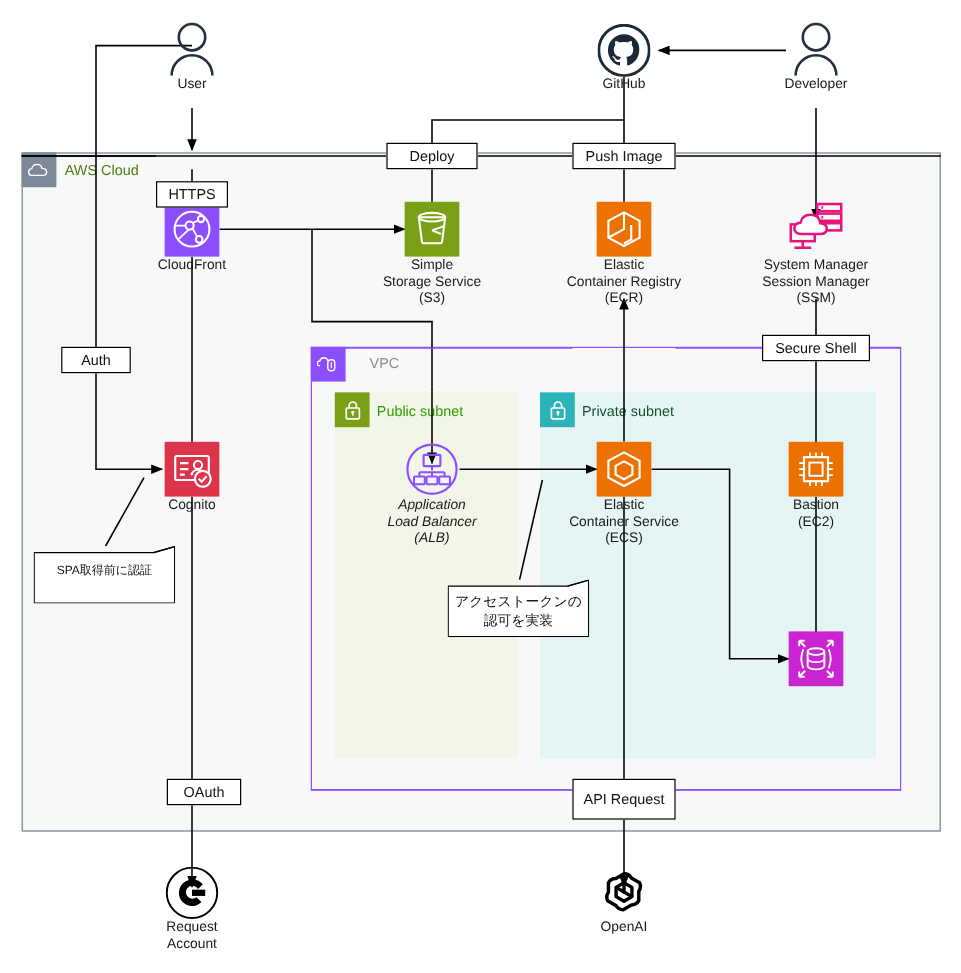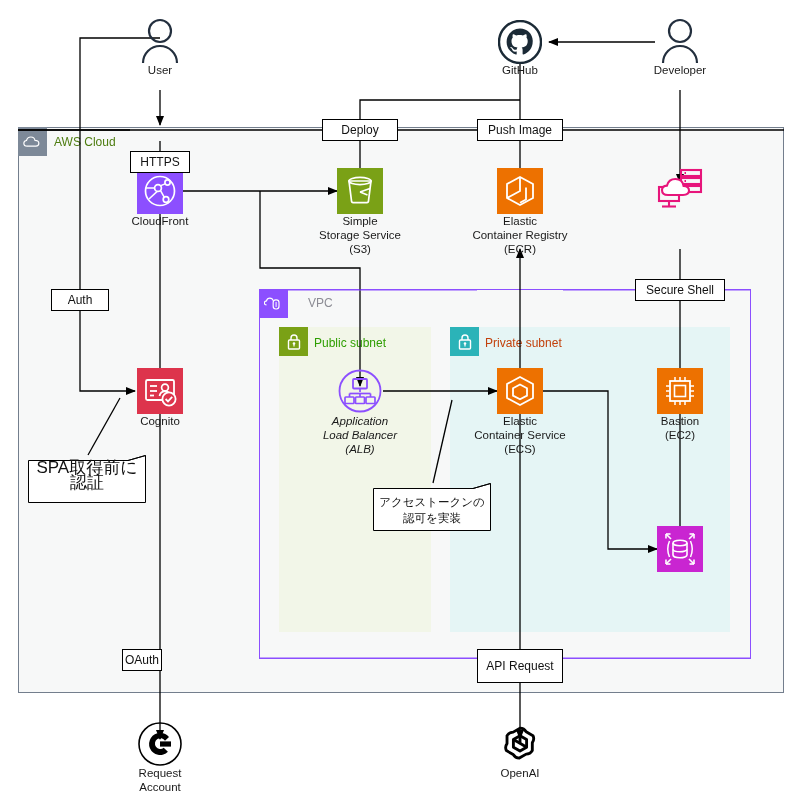--- a/index.html
+++ b/index.html
@@ -51,21 +51,21 @@
 
   <div class="node" style="left:450px;top:327px;width:280px;height:305px;background:#e5f5f5;"></div>
   <div class="aws-badge" style="left:450px;top:327px;background:#2BB3B8;">
     <svg width="16" height="18" viewBox="0 0 16 18">
       <rect x="2.5" y="7" width="11" height="9" rx="1" fill="none" stroke="#fff" stroke-width="1.4"></rect>
       <path d="M5 7 V5 a3 3 0 0 1 6 0 V7" fill="none" stroke="#fff" stroke-width="1.4"></path>
       <circle cx="8" cy="10.6" r="1.3" fill="#fff"></circle>
         <line x1="8" y1="11.4" x2="8" y2="13.4" stroke="#fff" stroke-width="1.2"></line>
     </svg>
   </div>
-  <div class="grp-label" style="left:485px;top:336px;color:#c2410c;">Private subnet</div>
+  <div class="grp-label" style="left:485px;top:336px;color:#14532d;">Private subnet</div>
 
   <svg id="wire">
     <defs>
       <marker id="ar" markerWidth="10" markerHeight="8" refX="9" refY="4" orient="auto" markerUnits="userSpaceOnUse">
         <path d="M0,0 L10,4 L0,8 z" fill="#000"></path>
       </marker>
     </defs>
     <g stroke="#000" stroke-width="1.3" fill="none">
 
       <path d="M655,42 L549,42" marker-end="url(#ar)"></path>
@@ -196,20 +196,23 @@
         <line x1="29.5" y1="8" x2="31" y2="8"></line>
         <line x1="29.5" y1="16" x2="31" y2="16"></line>
         <line x1="29.5" y1="24" x2="31" y2="24"></line>
         <rect x="4" y="22" width="20" height="14"></rect>
         <line x1="14" y1="36" x2="14" y2="41"></line>
         <line x1="7" y1="41.5" x2="21" y2="41.5"></line>
       </g>
       <path d="M13 30 Q7 30 7 25 Q7 21 12 20.6 Q13.6 14 20.5 14 Q27.5 14 28.6 21 Q34 21.4 34 25.6 Q34 30 28 30 Z" fill="#ffffff" stroke="#E7157B" stroke-width="2.1"></path>
     </svg>
   </div>
+  <div class="lbl" style="left:610px;top:214px;width:140px;">System Manager
+Session Manager
+(SSM)</div>
 
   <div class="icon-wrap" style="left:137px;top:368px;">
     <svg width="46" height="46" viewBox="0 0 46 46">
       <rect width="46" height="46" fill="#DD344C"></rect>
       <rect x="9" y="12" width="28" height="20" rx="1.5" fill="none" stroke="#fff" stroke-width="1.8"></rect>
       <circle cx="28" cy="19.5" r="3.4" fill="none" stroke="#fff" stroke-width="1.7"></circle>
       <path d="M22.5 28 a5.6 5.6 0 0 1 11 0" fill="none" stroke="#fff" stroke-width="1.7"></path>
       <line x1="13" y1="18" x2="20" y2="18" stroke="#fff" stroke-width="1.8"></line>
       <line x1="13" y1="23" x2="20" y2="23" stroke="#fff" stroke-width="1.8"></line>
       <line x1="13" y1="27.5" x2="17" y2="27.5" stroke="#fff" stroke-width="1.8"></line>
@@ -317,29 +320,29 @@
       </g>
     </svg>
   </div>
   <div class="lbl" style="left:470px;top:766px;width:100px;">OpenAI</div>
 
   <div class="edgebox" style="left:130px;top:119px;width:60px;height:22px;margin-top:32px;">HTTPS</div>
   <div class="edgebox" style="left:322px;top:119px;width:76px;height:22px;">Deploy</div>
   <div class="edgebox" style="left:477px;top:119px;width:86px;height:22px;">Push Image</div>
   <div class="edgebox" style="left:635px;top:279px;width:90px;height:22px;">Secure Shell</div>
   <div class="edgebox" style="left:51px;top:289px;width:58px;height:22px;">Auth</div>
-  <div class="edgebox" style="left:122px;top:649px;width:40px;height:22px;">OAuth</div>
+  <div class="edgebox" style="left:139px;top:649px;width:62px;height:22px;">OAuth</div>
   <div class="edgebox" style="left:477px;top:649px;width:86px;height:34px;">API Request</div>
 
   <div style="position:absolute;left:28px;top:455px;width:118px;height:48px;">
     <svg width="118" height="48" viewBox="0 0 118 48" style="position:absolute;left:0;top:0;">
       <path d="M0.5,5.5 L100,5.5 L117.5,0.5 L117.5,47.5 L0.5,47.5 Z" fill="#ffffff" stroke="#000" stroke-width="1"></path>
       <path d="M100,5.5 L117.5,0.5" fill="none" stroke="#000" stroke-width="1"></path>
     </svg>
-    <div style="position:absolute;left:0;top:5px;width:118px;height:30px;display:flex;align-items:center;justify-content:center;font-size:17px;line-height:15px;text-align:center;white-space:pre-line;color:#111;">SPA取得前に認証</div>
+    <div style="position:absolute;left:0;top:5px;width:118px;height:30px;display:flex;align-items:center;justify-content:center;font-size:10px;line-height:15px;text-align:center;white-space:pre-line;color:#111;">SPA取得前に認証</div>
   </div>
 
   <div style="position:absolute;left:373px;top:483px;width:118px;height:48px;">
     <svg width="118" height="48" viewBox="0 0 118 48" style="position:absolute;left:0;top:0;">
       <path d="M0.5,5.5 L100,5.5 L117.5,0.5 L117.5,47.5 L0.5,47.5 Z" fill="#ffffff" stroke="#000" stroke-width="1"></path>
       <path d="M100,5.5 L117.5,0.5" fill="none" stroke="#000" stroke-width="1"></path>
     </svg>
     <div style="position:absolute;left:0;top:5px;width:118px;height:43px;display:flex;align-items:center;justify-content:center;font-size:11.5px;line-height:16px;text-align:center;white-space:pre-line;color:#111;">アクセストークンの
 認可を実装</div>
   </div>

